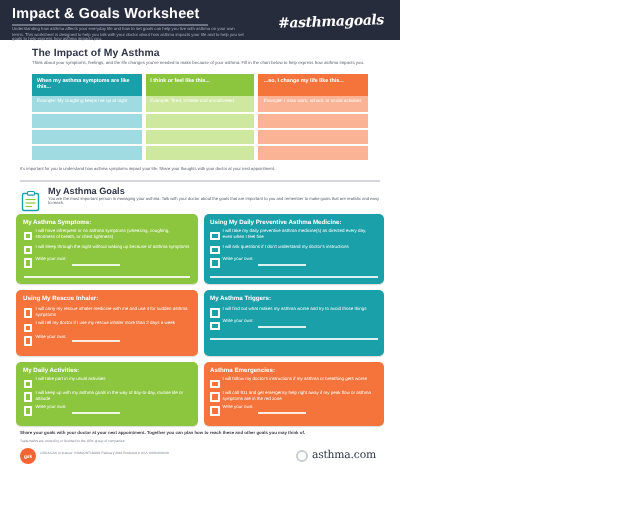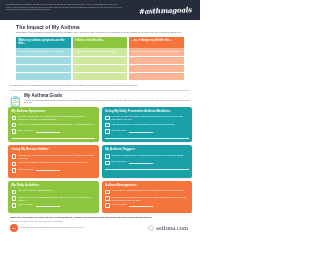--- a/index.html
+++ b/index.html
@@ -129,20 +129,21 @@
     letter-spacing:-.1px;
   }
 </style>
 </head>
 <body>
 
 <div class="page">
 
   <div class="header">
     <div class="hdr-left">
+      <div class="hdr-title">Impact &amp; Goals Worksheet</div>
       <p class="hdr-sub">Understanding how asthma affects your everyday life and how to set goals can help you live with asthma on your own terms. This worksheet is designed to help you talk with your doctor about how asthma impacts your life and to help you set goals to help express how asthma impacts you.</p>
     </div>
     <div class="hdr-hash">#asthmagoals</div>
   </div>
 
   <div class="impact">
     <div class="impact-h">The Impact of My Asthma</div>
     <p class="impact-p">Think about your symptoms, feelings, and the life changes you've needed to make because of your asthma. Fill in the chart below to help express how asthma impacts you.</p>
   </div>
 

